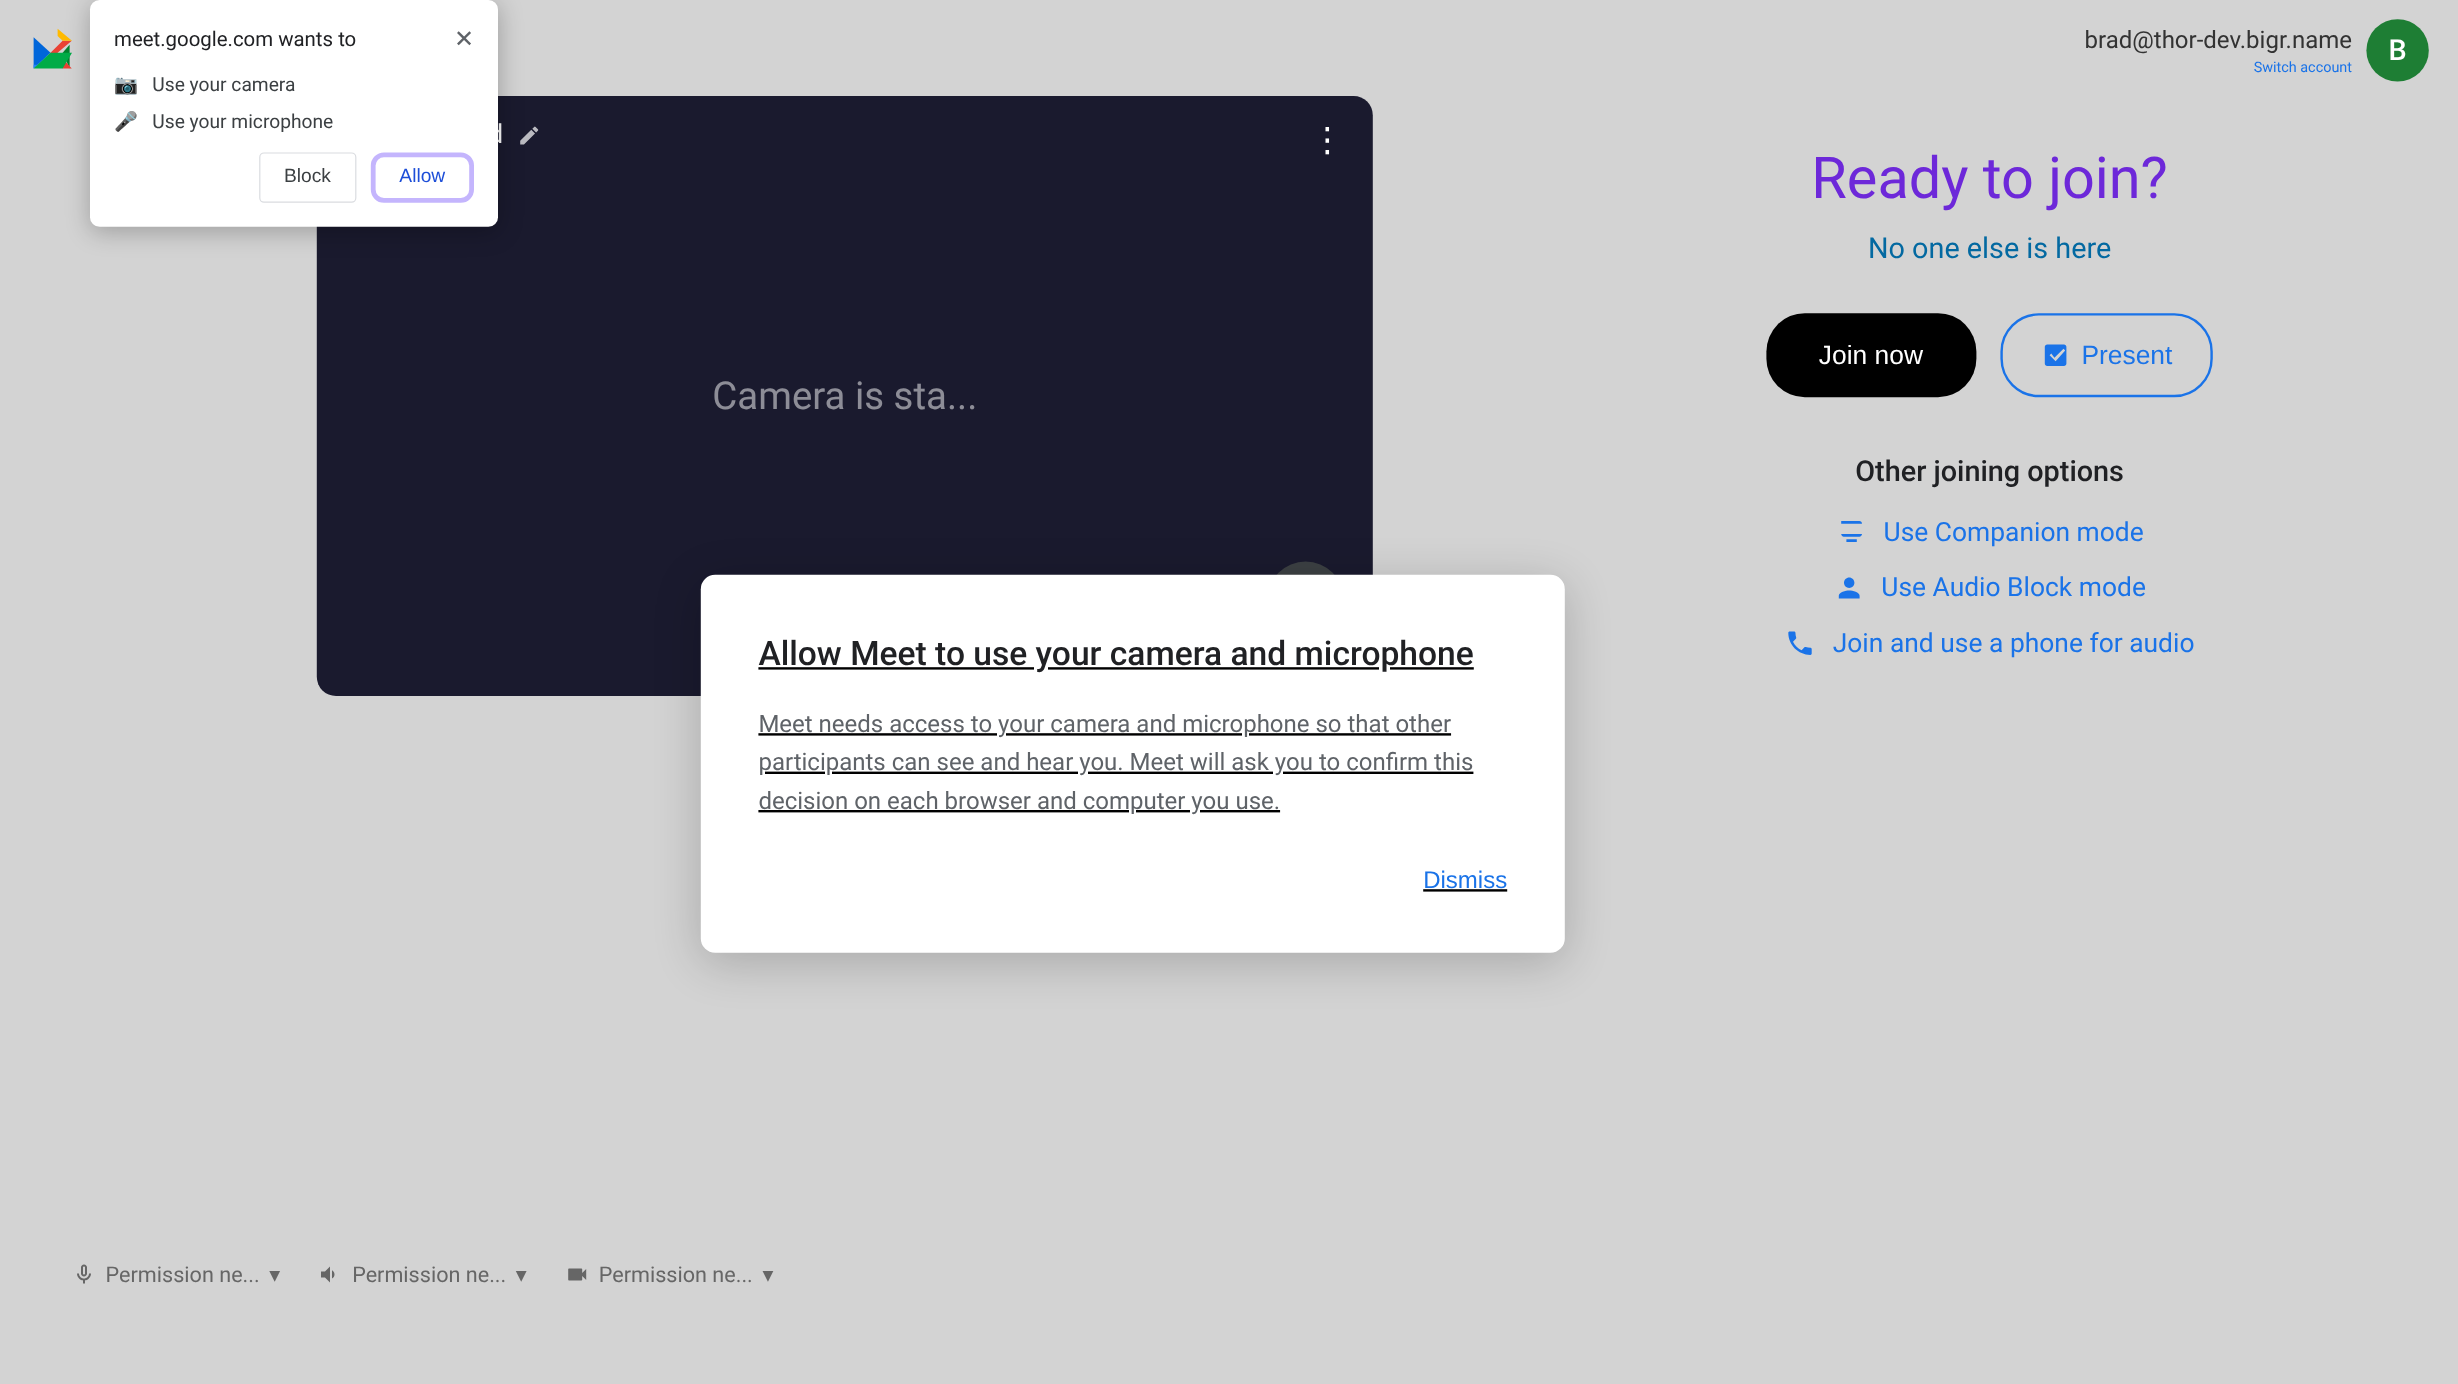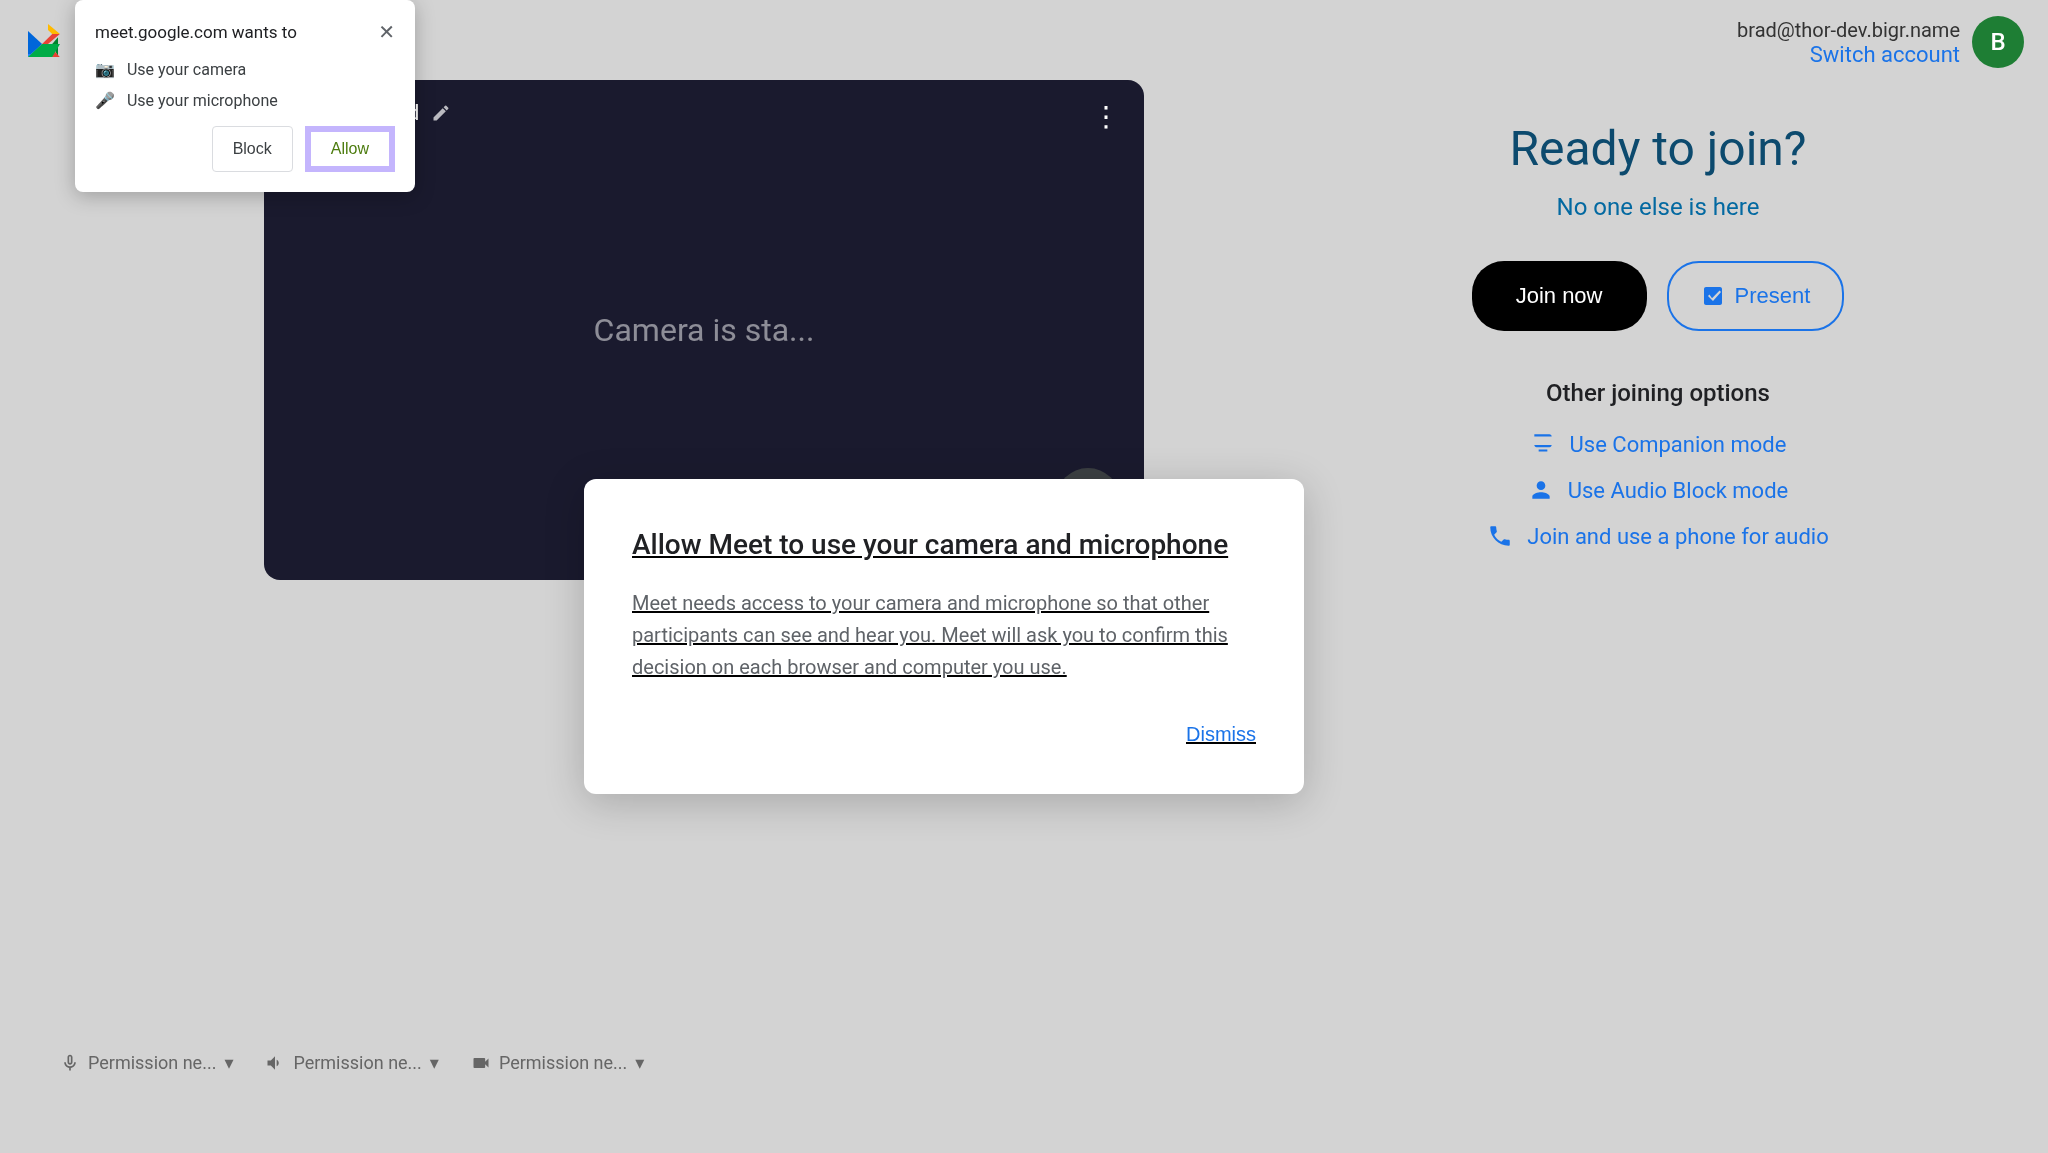--- a/index.html
+++ b/index.html
@@ -24,21 +24,21 @@
     }
     .header-account {
       text-align: right;
     }
     .header-email {
       font-size: 20px;
       color: #333;
       display: block;
     }
     .header-switch {
-      font-size: 22px;
+      font-size: 12px;
       color: #1a73e8;
       cursor: pointer;
     }
     .avatar {
       width: 52px;
       height: 52px;
       border-radius: 50%;
       background: #1e7e34;
       color: white;
       display: flex;
@@ -181,21 +181,21 @@
       width: 700px;
       display: flex;
       flex-direction: column;
       align-items: center;
       padding-top: 120px;
       padding-right: 80px;
     }
 
     .ready-title {
       font-size: 48px;
-      color: #0c4a6e;
+      color: #6d28d9;
       font-weight: 400;
       margin-bottom: 16px;
     }
 
     .no-one-text {
       font-size: 24px;
       color: #0369a1;
       margin-bottom: 40px;
     }
 
@@ -304,23 +304,23 @@
       border: 1px solid #dadce0;
       color: #3c4043;
       border-radius: 4px;
       padding: 8px 20px;
       font-size: 16px;
       cursor: pointer;
     }
 
     .popup-allow-btn {
       background: white;
-      border: 6px solid #c4b5fd;
-      color: #4d7c0f;
-      border-radius: 0;
+      border: 4px solid #c4b5fd;
+      color: #1d4ed8;
+      border-radius: 11px;
       padding: 8px 20px;
       font-size: 16px;
       cursor: pointer;
     }
 
     
     .meet-modal-overlay {
       position: absolute;
       top: 0;
       left: 0;

